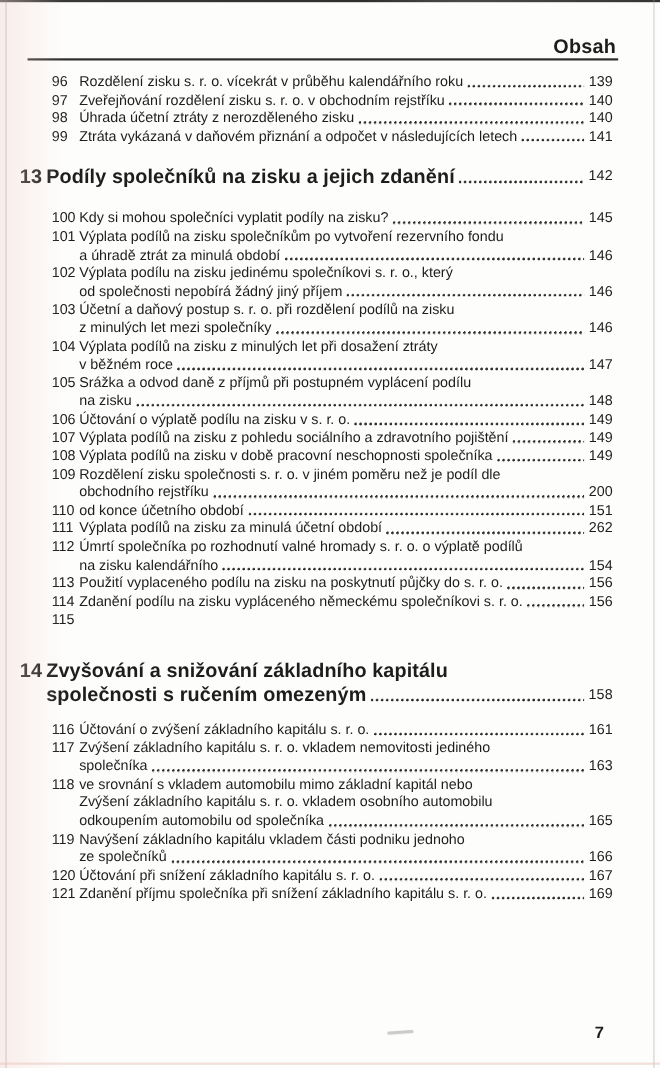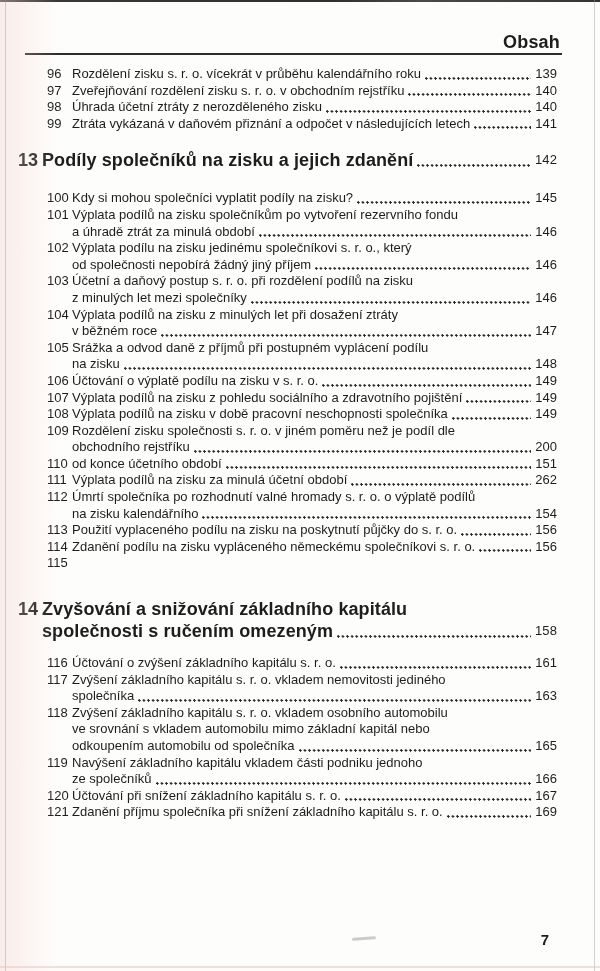--- a/index.html
+++ b/index.html
@@ -305,22 +305,22 @@
           <span class="line last">
             <span class="txt">společníka</span>
             <span class="leader"></span>
             <span class="pg">163</span>
           </span>
         </span>
       </div>
       <div class="row entry">
         <span class="num">118</span>
         <span class="body">
+          <span class="line"><span class="txt">ve srovnání s vkladem automobilu mimo základní kapitál nebo</span></span>
           <span class="line"><span class="txt">Zvýšení základního kapitálu s. r. o. vkladem osobního automobilu</span></span>
-          <span class="line"><span class="txt">ve srovnání s vkladem automobilu mimo základní kapitál nebo</span></span>
           <span class="line last">
             <span class="txt">odkoupením automobilu od společníka</span>
             <span class="leader"></span>
             <span class="pg">165</span>
           </span>
         </span>
       </div>
       <div class="row entry">
         <span class="num">119</span>
         <span class="body">

